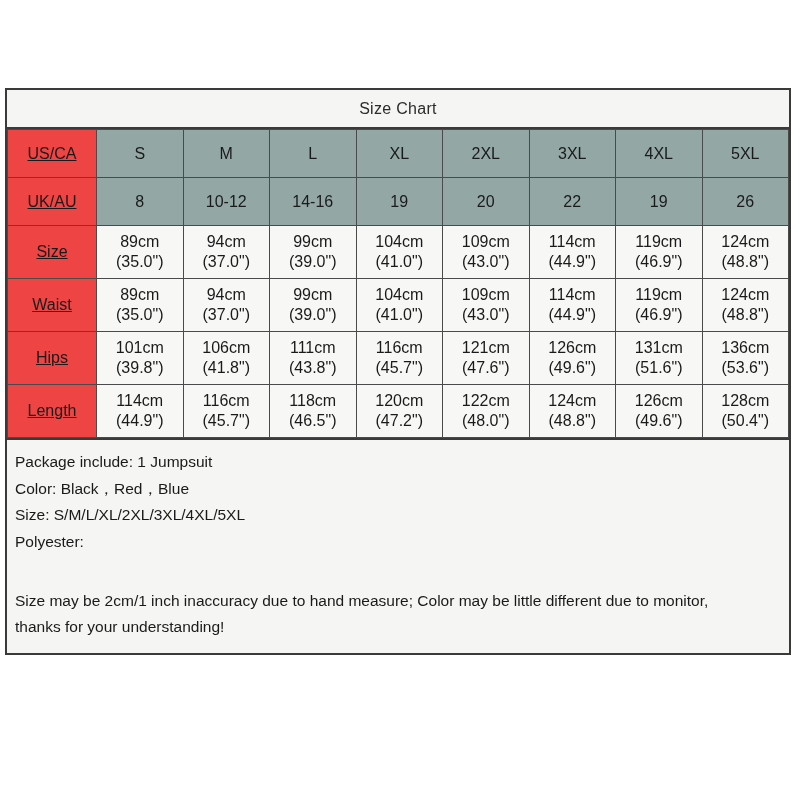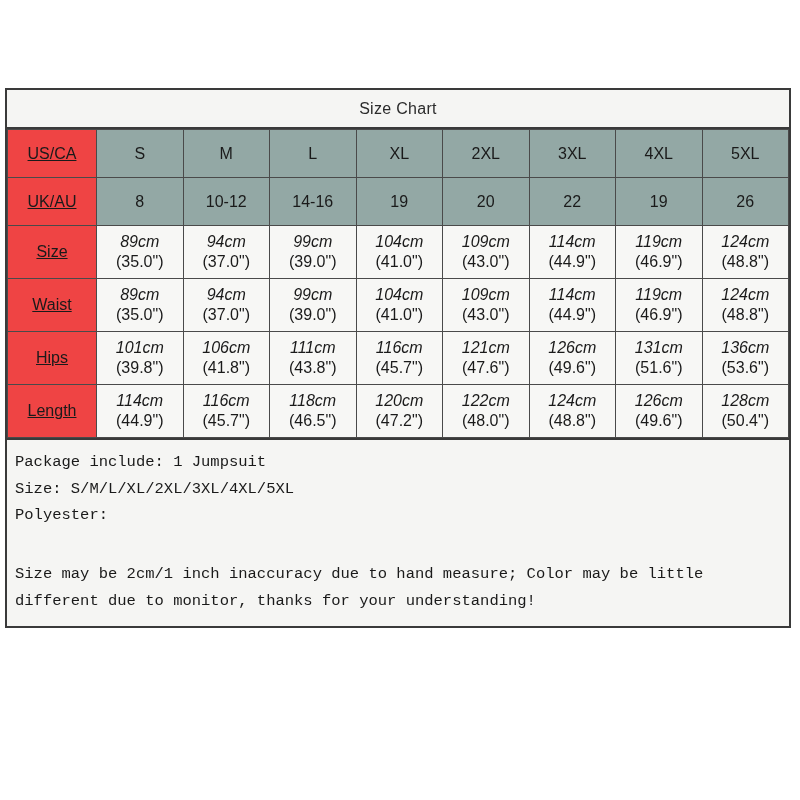--- a/index.html
+++ b/index.html
@@ -69,33 +69,33 @@
     background: #f7f7f5;
     line-height: 1.28;
     padding: 4px 0;
   }
   tr.sizing-row td {
     height: 47px;
   }
   tr.meas-row td {
     height: 52px;
   }
-  .meas-cm { display: block; font-style: italic; }
+  .meas-cm { display: block; }
   .meas-in { display: block; }
 
   
   .notes {
     background: #f5f5f3;
     border-top: 2px solid #3a3a3a;
     padding: 9px 8px 12px 8px;
     font-size: 15.5px;
     line-height: 1.72;
     color: #1a1a1a;
   }
-  .notes .line { white-space: pre-wrap; font-family: Liberation Mono, monospace; }
+  .notes .line { white-space: pre-wrap; }
   .notes .para {
     max-width: 740px;
     margin-top: 32px;
   }
 </style>
 </head>
 <body>
 
 <div id="chart-wrap">
 
@@ -274,18 +274,19 @@
           <span class="meas-cm">128cm</span>
           <span class="meas-in">(50.4")</span>
         </td>
       </tr>
 
     </tbody>
   </table>
 
   <div class="notes">
     <div class="line">Package include: 1 Jumpsuit</div>
+    <div class="line">Color: Black，Red，Blue</div>
     <div class="line">Size: S/M/L/XL/2XL/3XL/4XL/5XL</div>
     <div class="line">Polyester:</div>
     <div class="line para">Size may be 2cm/1 inch inaccuracy due to hand measure; Color may be little different due to monitor, thanks for your understanding!</div>
   </div>
 
 </div>
 
 </body></html>

